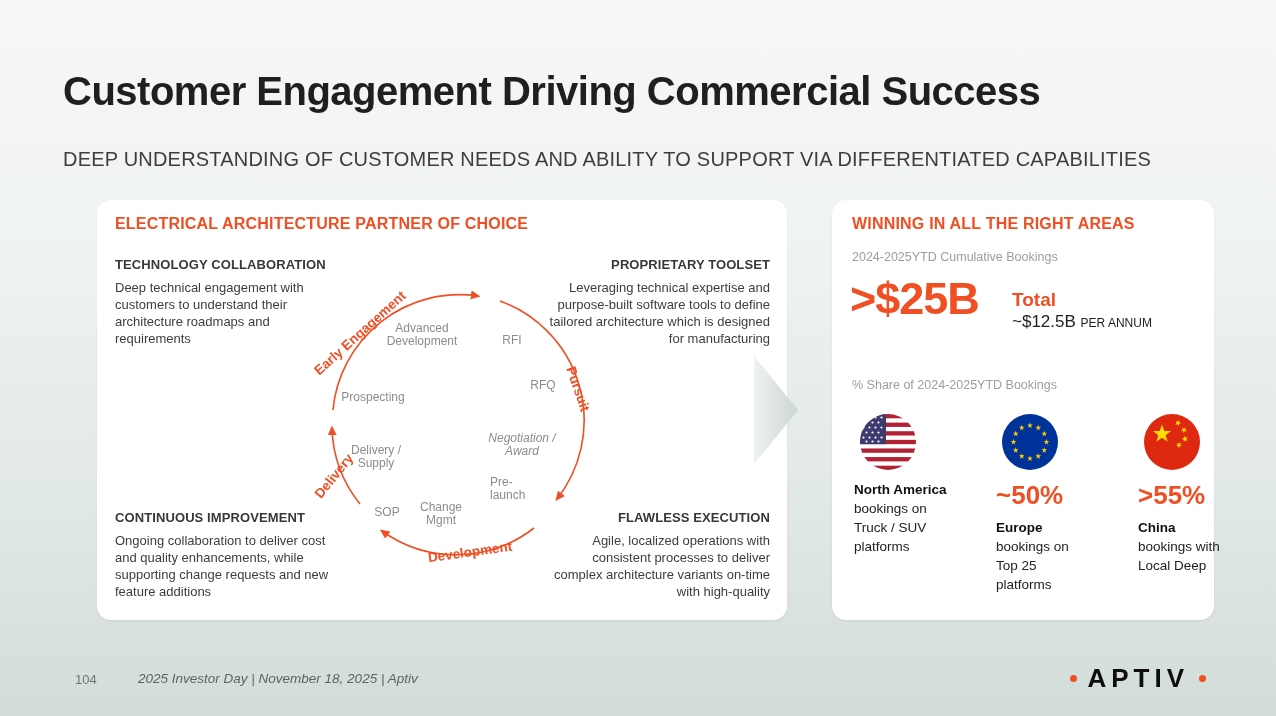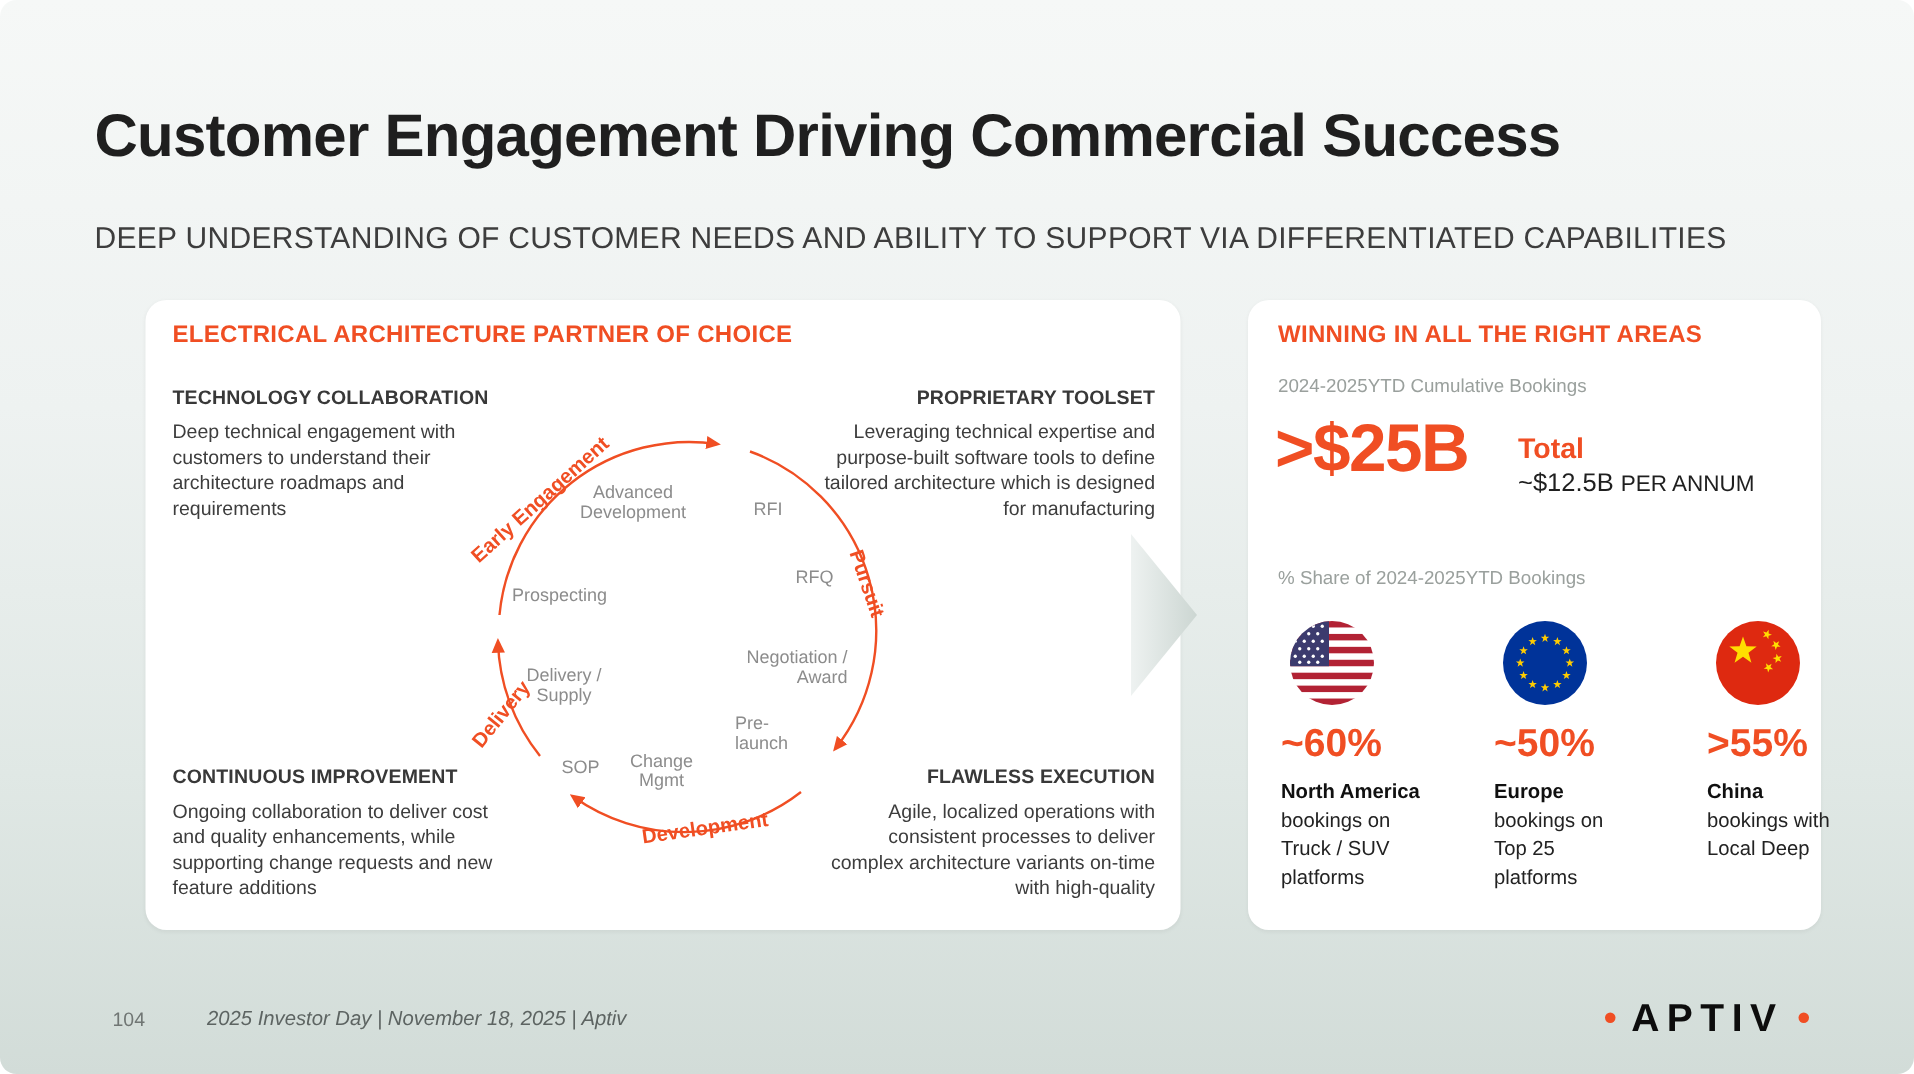--- a/index.html
+++ b/index.html
@@ -1,18 +1,18 @@
 <!DOCTYPE html>
 <html style="--accent: #F04E23;"><head>
 <meta charset="utf-8">
 <style>
   html,body{margin:0;padding:0;}
   body{font-family:"Liberation Sans","DejaVu Sans",sans-serif;}
   .slide{position:relative;width:1276px;height:716px;overflow:hidden;
-    background:linear-gradient(180deg,#f6f8f7 0%,#eef2f1 38%,#e0e8e5 72%,#d2dcd8 100%);border-radius:11px;}
+    background:linear-gradient(180deg,#f6f8f7 0%,#eef2f1 38%,#e0e8e5 72%,#d2dcd8 100%);}
 
   
   .title{position:absolute;left:63px;top:42px;font-size:40px;font-weight:bold;
     color:#1f1f1f;letter-spacing:-0.5px;line-height:1.1;}
   .subtitle{position:absolute;left:63px;top:112px;font-size:20px;color:#3d3d3d;letter-spacing:0.2px;margin-top:36px;}
 
   
   .card{position:absolute;background:#ffffff;border-radius:14px;box-shadow:0 1px 3px rgba(0,0,0,0.05);margin-left:32px;}
   .card-left{left:65px;top:200px;width:690px;height:420px;}
   .card-right{left:800px;top:200px;width:382px;height:420px;}
@@ -32,21 +32,21 @@
   
   .cycle{position:absolute;left:215px;top:85px;width:370px;height:300px;}
   .cycle-arcs{position:absolute;left:0;top:0;width:370px;height:300px;}
   .stage{position:absolute;transform:translate(-50%,-50%);font-size:12px;color:#8c8c8c;
     text-align:center;line-height:13px;white-space:nowrap;}
   .stage.wrap{white-space:normal;}
   .s-prospecting{left:61px;top:112px;}
   .s-advdev{left:110px;top:50px;width:92px;}
   .s-rfi{left:200px;top:55px;}
   .s-rfq{left:231px;top:100px;}
-  .s-negotiation{left:210px;top:160px;width:86px;text-align:right;}
+  .s-negotiation{left:210px;top:160px;width:86px;font-style:italic;}
   .s-prelaunch{left:198px;top:204px;width:40px;text-align:left;}
   .s-changemgmt{left:129px;top:229px;width:56px;}
   .s-sop{left:75px;top:227px;}
   .s-delsupply{left:64px;top:172px;width:64px;}
   .phase{position:absolute;font-size:13.5px;font-weight:bold;color:var(--accent,#F04E23);white-space:nowrap;}
   .p-early{left:48px;top:48px;transform:translate(-50%,-50%) rotate(-42deg);}
   .p-pursuit{left:266px;top:104px;transform:translate(-50%,-50%) rotate(71deg);}
   .p-development{left:158px;top:267px;transform:translate(-50%,-50%) rotate(-8deg);}
   .p-delivery{left:22px;top:191px;transform:translate(-50%,-50%) rotate(-51deg);}
 
@@ -54,21 +54,21 @@
   .chevron{position:absolute;left:754px;top:352px;}
 
   
   .muted{position:absolute;font-size:12.5px;color:#9aa09d;}
   .rc-bookings-label{left:20px;top:50px;}
   .rc-share{left:20px;top:178px;}
   .rc-big{position:absolute;left:18px;top:76px;font-size:45px;font-weight:bold;
     color:var(--accent,#F04E23);letter-spacing:-1px;line-height:1;}
   .rc-total{position:absolute;left:180px;top:89px;font-size:19px;font-weight:bold;color:var(--accent,#F04E23);}
   .rc-perannum{position:absolute;left:180px;top:112px;font-size:17px;color:#1f1f1f;}
-  .rc-perannum .pa-unit{font-size:15px;color:#1f1f1f;}
+  .rc-perannum .pa-unit{font-size:12px;color:#1f1f1f;}
   .regions{position:absolute;left:22px;top:210px;display:flex;gap:20px;}
   .region{width:122px;}
   .flag{width:56px;height:56px;display:block;margin:4px 0 10px 6px;}
   .pct{font-size:26px;font-weight:bold;color:var(--accent,#F04E23);line-height:30px;margin-bottom:8px;}
   .rname{font-size:13.5px;font-weight:bold;color:#101010;line-height:19px;}
   .rdesc{font-size:13.5px;color:#222;line-height:19px;width:88px;}
 
   
   .pagenum{position:absolute;left:75px;top:672px;font-size:13px;color:#707674;text-align:center;}
   .caption{position:absolute;left:138px;top:671px;font-size:13.5px;font-style:italic;color:#5d6462;}
@@ -202,21 +202,20 @@
               <circle cx="3.5" cy="23.5" r="1.1"></circle>
                 <circle cx="9.5" cy="23.5" r="1.1"></circle>
                 <circle cx="15.5" cy="23.5" r="1.1"></circle>
                 <circle cx="21.5" cy="23.5" r="1.1"></circle>
               <circle cx="6.5" cy="27.5" r="1.1"></circle>
                 <circle cx="12.5" cy="27.5" r="1.1"></circle>
                 <circle cx="18.5" cy="27.5" r="1.1"></circle>
             </g>
           </g>
         </svg>
-        <div class="pct">~60%</div>
         <div class="rname">North America</div>
         <div class="rdesc">bookings on Truck / SUV platforms</div>
       </div>
 
       <div class="region">
         <svg class="flag" viewBox="0 0 56 56">
           <circle cx="28" cy="28" r="28" fill="#003399"></circle>
           <g fill="#FFCC00">
             <use href="#star5" transform="translate(28,11.5)"></use>
             <use href="#star5" transform="translate(36.25,13.71)"></use>

